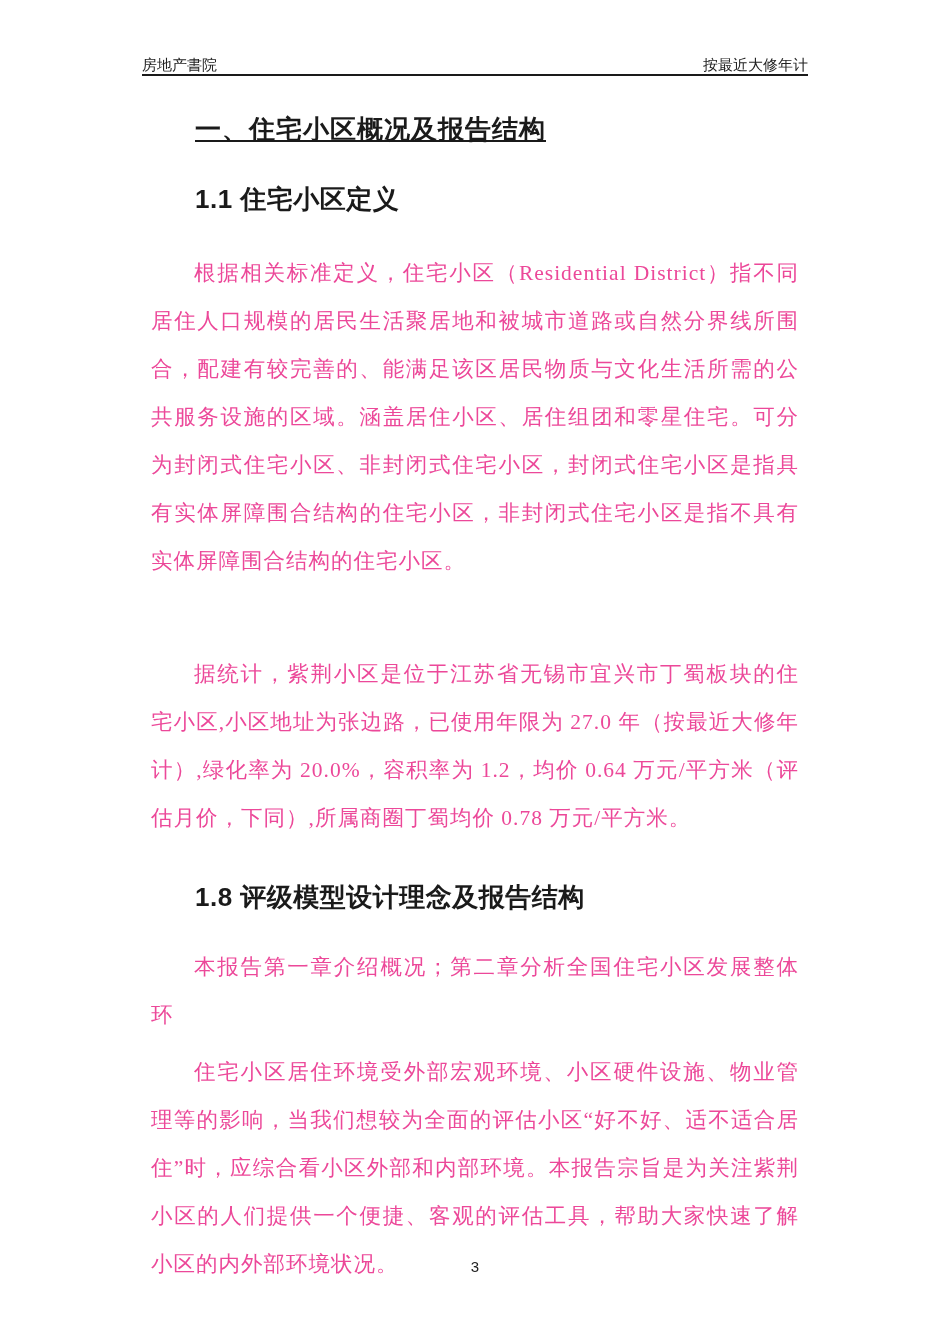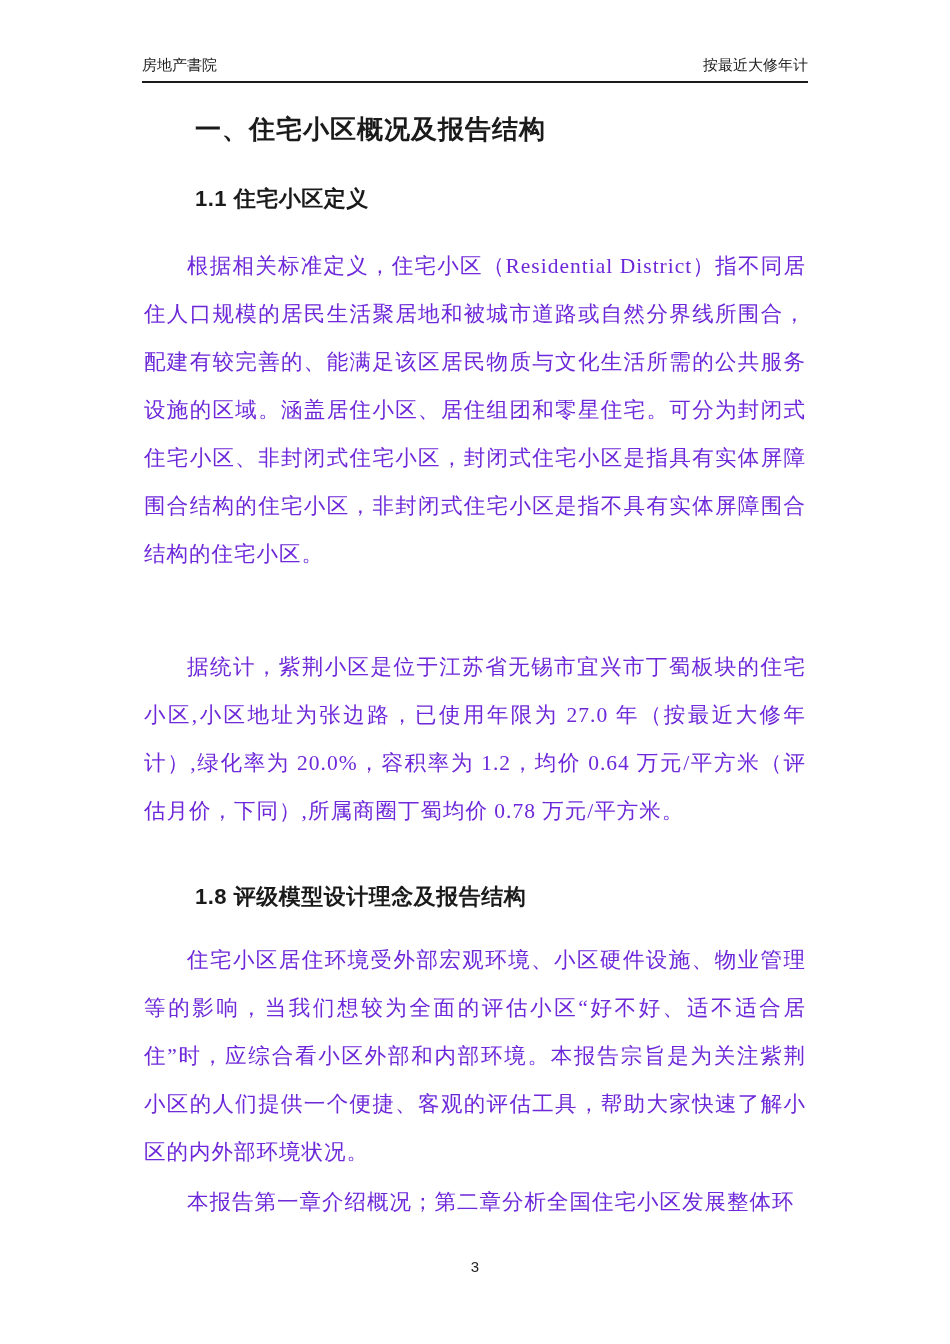--- a/index.html
+++ b/index.html
@@ -13,73 +13,73 @@
     overflow: hidden;
   }
   .doc-header {
     position: absolute;
     left: 142px;
     top: 56px;
     width: 666px;
     display: flex;
     justify-content: space-between;
     align-items: flex-end;
-    padding-bottom: 7px;
     border-bottom: 2px solid #1a1a1a;
     font-family: "Liberation Sans", "DejaVu Sans", sans-serif;
     font-size: 15px;
     line-height: 18px;
     color: #222222;
   }
   .doc-title {
     position: absolute;
     left: 142px;
     top: 111px;
     width: 666px;
     margin: 0;
     padding-left: 53px;
     box-sizing: border-box;
     font-family: "Liberation Sans", "DejaVu Sans", sans-serif;
     font-size: 26px;
     font-weight: 700;
     line-height: 36px;
     letter-spacing: 1px;
+    text-decoration: underline;
   }
   .sec-heading {
     position: absolute;
     left: 142px;
     width: 666px;
     margin: 0;
     padding-left: 53px;
     box-sizing: border-box;
     font-family: "Liberation Sans", "DejaVu Sans", sans-serif;
-    font-size: 22px;
+    font-size: 26px;
     font-weight: 700;
     line-height: 34px;
     letter-spacing: 0.5px;
   }
   .h-1 { top: 182px; }
   .h-2 { top: 606px; }
   .h-3 { top: 880px; }
   .body-block {
     position: absolute;
     left: 142px;
     width: 666px;
   }
   .b-1 { top: 240px; }
   .b-2 { top: 641px; }
   .b-3 { top: 934px; }
   .body-par {
-    margin: 2px;
+    margin: 9px;
     font-size: 21.5px;
     line-height: 48px;
     letter-spacing: 1px;
     text-align: justify;
     text-indent: 2em;
-    color: #6d28d9;
+    color: #ec4899;
   }
   .doc-footer {
     position: absolute;
     left: 0;
     top: 1258px;
     width: 950px;
     text-align: center;
     font-family: "Liberation Sans", "DejaVu Sans", sans-serif;
     font-size: 15px;
     color: #222222;
@@ -104,21 +104,21 @@
   </div>
 
 
   <div class="body-block b-2">
     <p class="body-par">据统计，紫荆小区是位于江苏省无锡市宜兴市丁蜀板块的住宅小区,小区地址为张边路，已使用年限为 27.0 年（按最近大修年计）,绿化率为 20.0%，容积率为 1.2，均价 0.64 万元/平方米（评估月价，下同）,所属商圈丁蜀均价 0.78 万元/平方米。</p>
   </div>
 
   <h2 class="sec-heading h-3">1.8 评级模型设计理念及报告结构</h2>
 
   <div class="body-block b-3">
+    <p class="body-par">本报告第一章介绍概况；第二章分析全国住宅小区发展整体环</p>
     <p class="body-par">住宅小区居住环境受外部宏观环境、小区硬件设施、物业管理等的影响，当我们想较为全面的评估小区“好不好、适不适合居住”时，应综合看小区外部和内部环境。本报告宗旨是为关注紫荆小区的人们提供一个便捷、客观的评估工具，帮助大家快速了解小区的内外部环境状况。</p>
-    <p class="body-par">本报告第一章介绍概况；第二章分析全国住宅小区发展整体环</p>
   </div>
 
   <footer class="doc-footer">
     <span>3</span>
   </footer>
 
 </div>
 
 </body></html>

